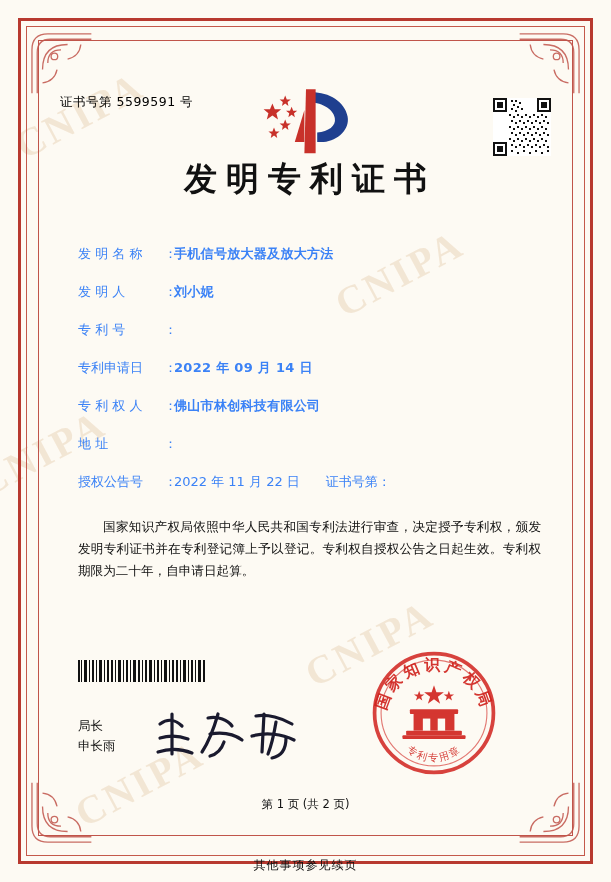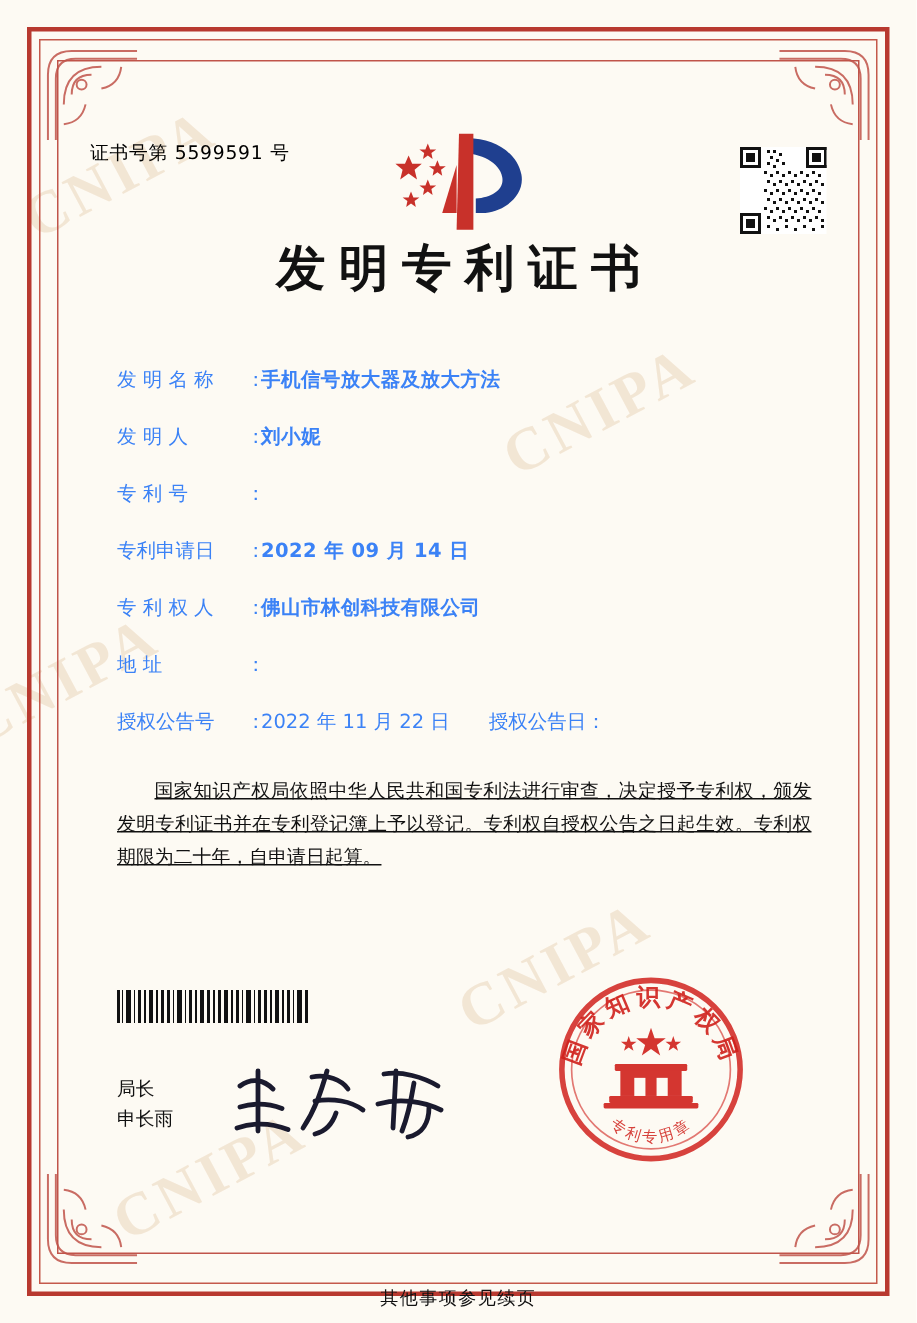--- a/index.html
+++ b/index.html
@@ -151,21 +151,20 @@
   }
 
   .paragraphs {
     margin-top: 24px;
     padding-left: 18px;
     padding-right: 10px;
     font-size: 12.6px;
     line-height: 22px;
     color: #111;
     text-align: justify;
-    text-decoration: underline;
   }
   .paragraphs p {
     margin: 0 0 8px 0;
     text-indent: 25px;
   }
 
   
   .barcode {
     position: absolute;
     left: 18px;
@@ -448,21 +447,21 @@
       <div class="field-row">
         <div class="f-label">地 址</div>
         <div class="f-colon">：</div>
       </div>
 
       <div class="field-row two-col">
         <div class="f-label">授权公告号</div>
         <div class="f-colon">：</div>
         <div>2022 年 11 月 22 日</div>
         <div class="second">
-          <div>授权公告日</div>
+          <div>证书号第</div>
           <div class="f-colon">：</div>
         </div>
       </div>
 
     </div>
 
     <div class="paragraphs">
       <p>国家知识产权局依照中华人民共和国专利法进行审查，决定授予专利权，颁发发明专利证书并在专利登记簿上予以登记。专利权自授权公告之日起生效。专利权期限为二十年，自申请日起算。</p>
     </div>
 
@@ -555,17 +554,18 @@
           <rect x="44" y="66" width="52" height="5" rx="1"></rect>
           <rect x="48" y="71" width="44" height="18"></rect>
           <rect x="40" y="89" width="60" height="5" rx="1"></rect>
           <rect x="36" y="94" width="68" height="4" rx="1"></rect>
           <rect x="58" y="76" width="8" height="13" fill="#fdfaf3"></rect>
           <rect x="74" y="76" width="8" height="13" fill="#fdfaf3"></rect>
         </g>
       </svg>
     </div>
 
+    <div class="page-num">第 1 页 (共 2 页)</div>
 
   </div>
 </div>
 
 <div class="footer-note">其他事项参见续页</div>
 
 </body></html>

